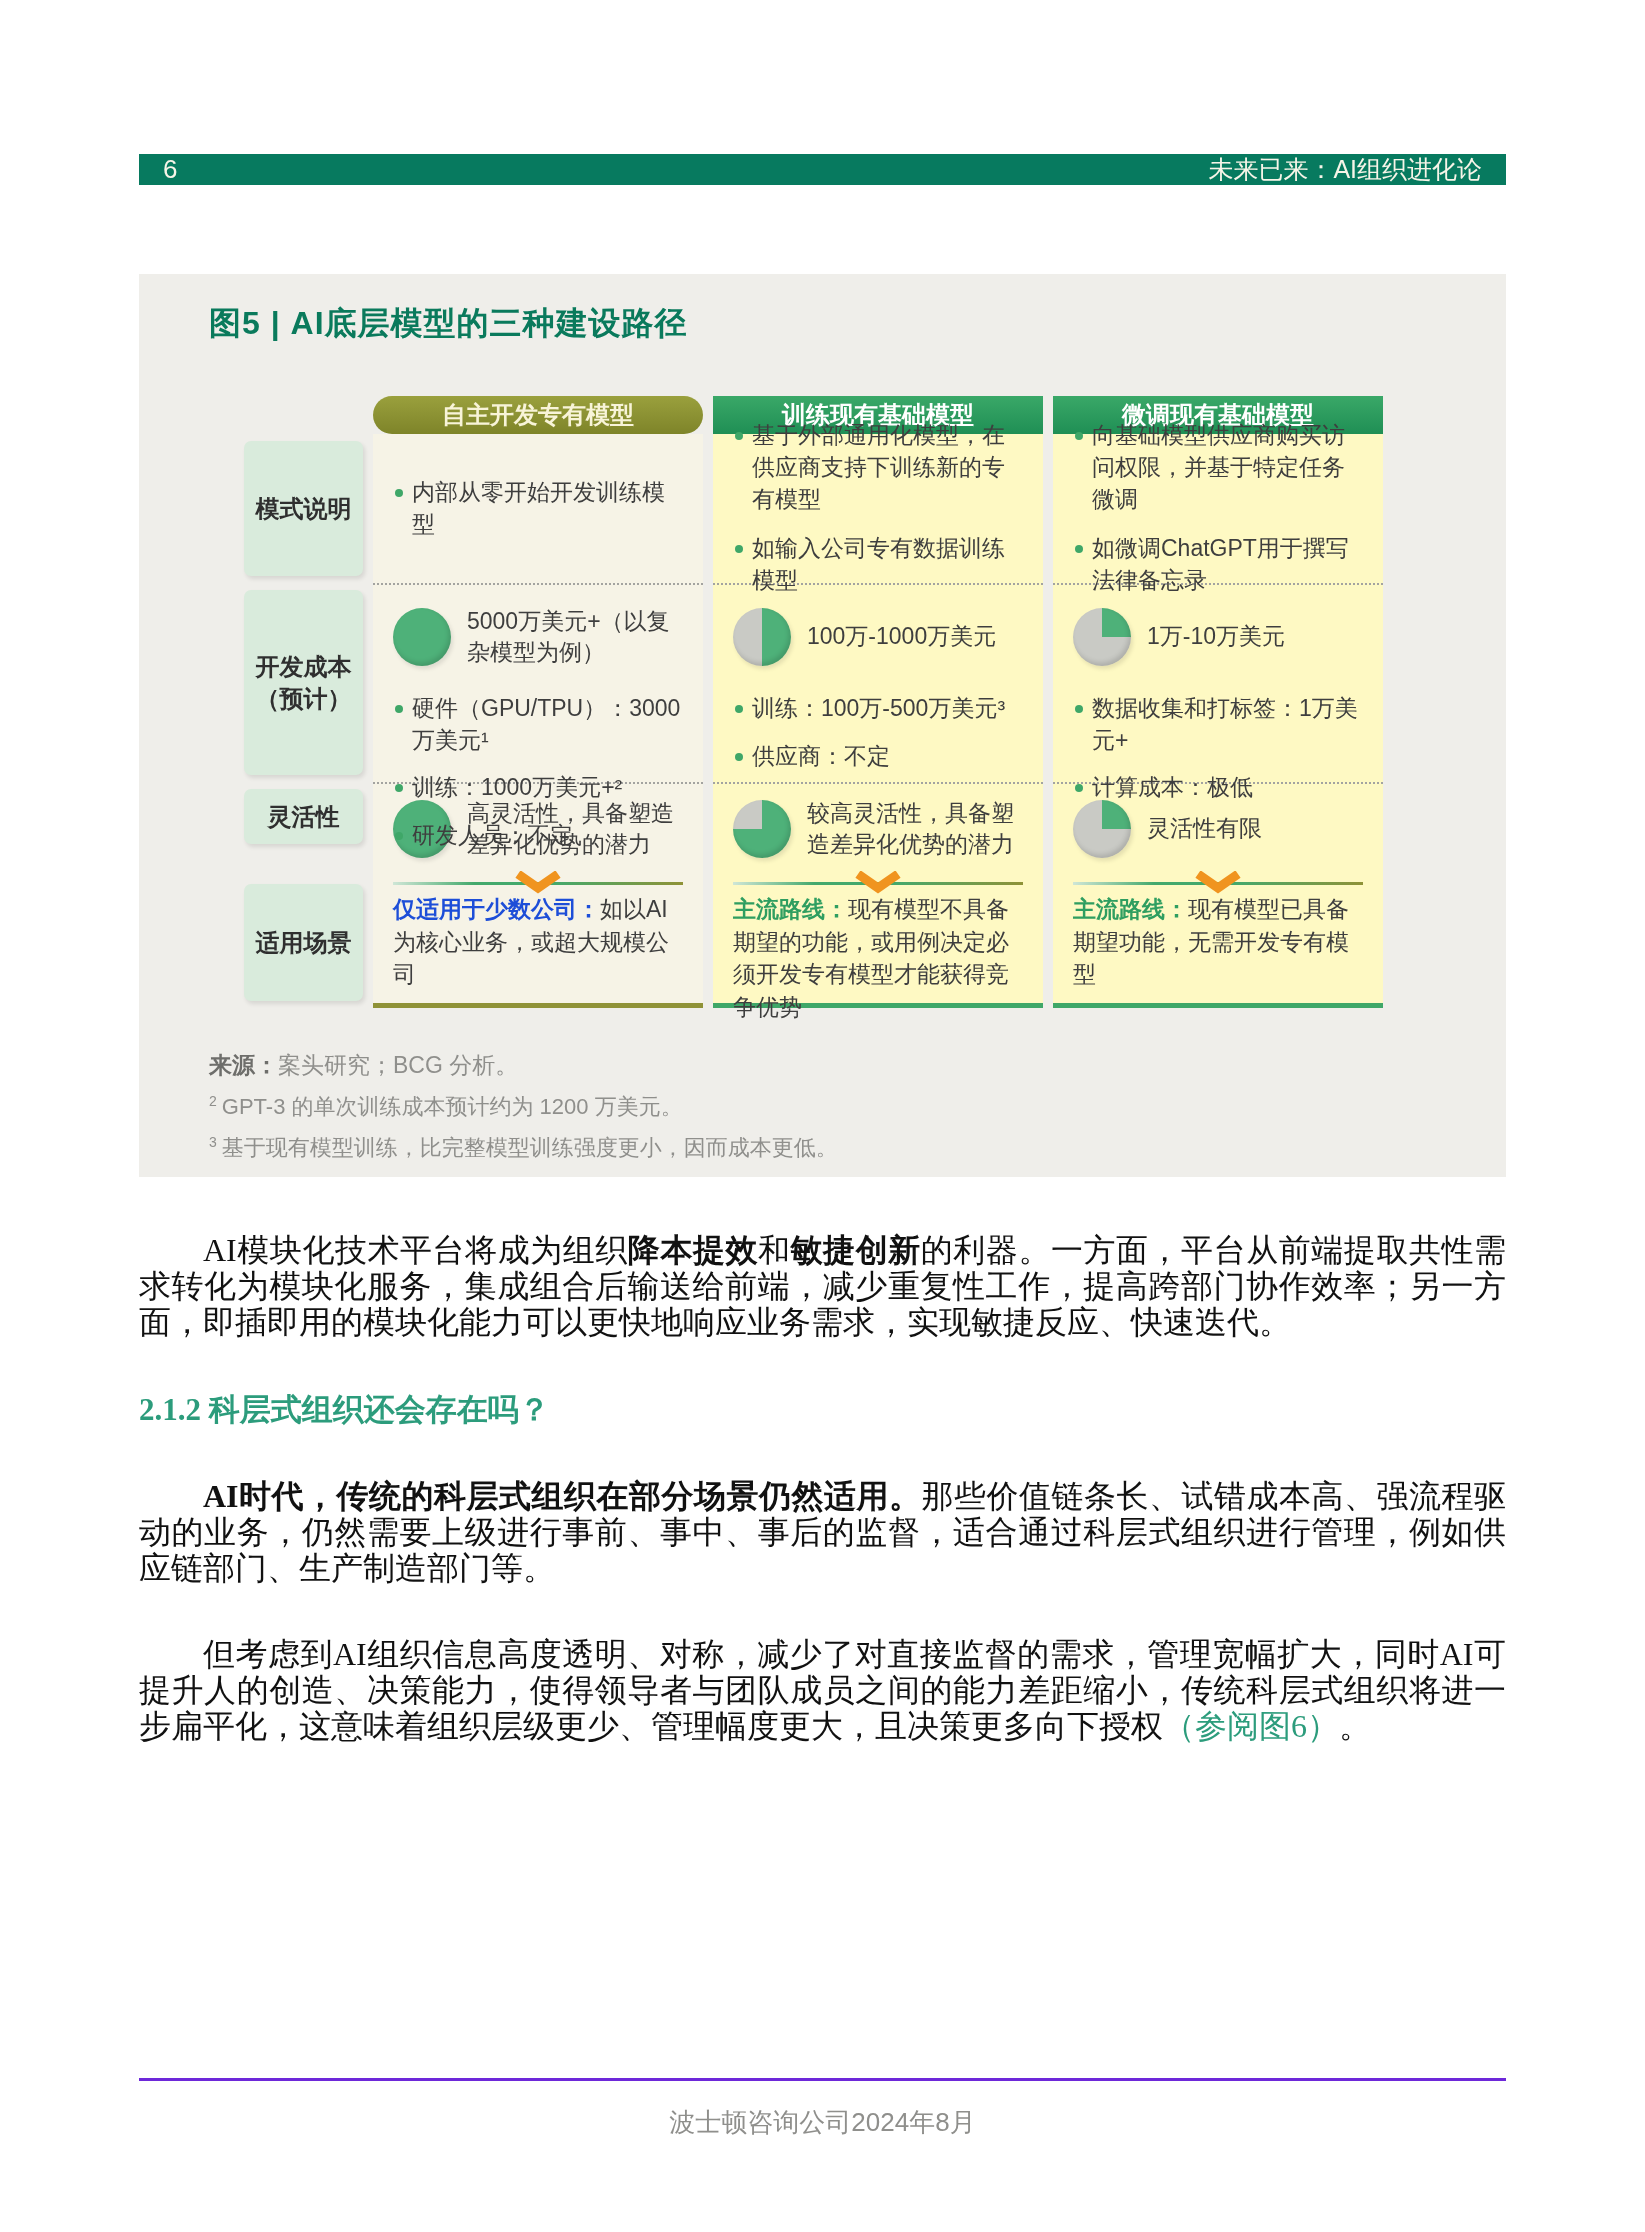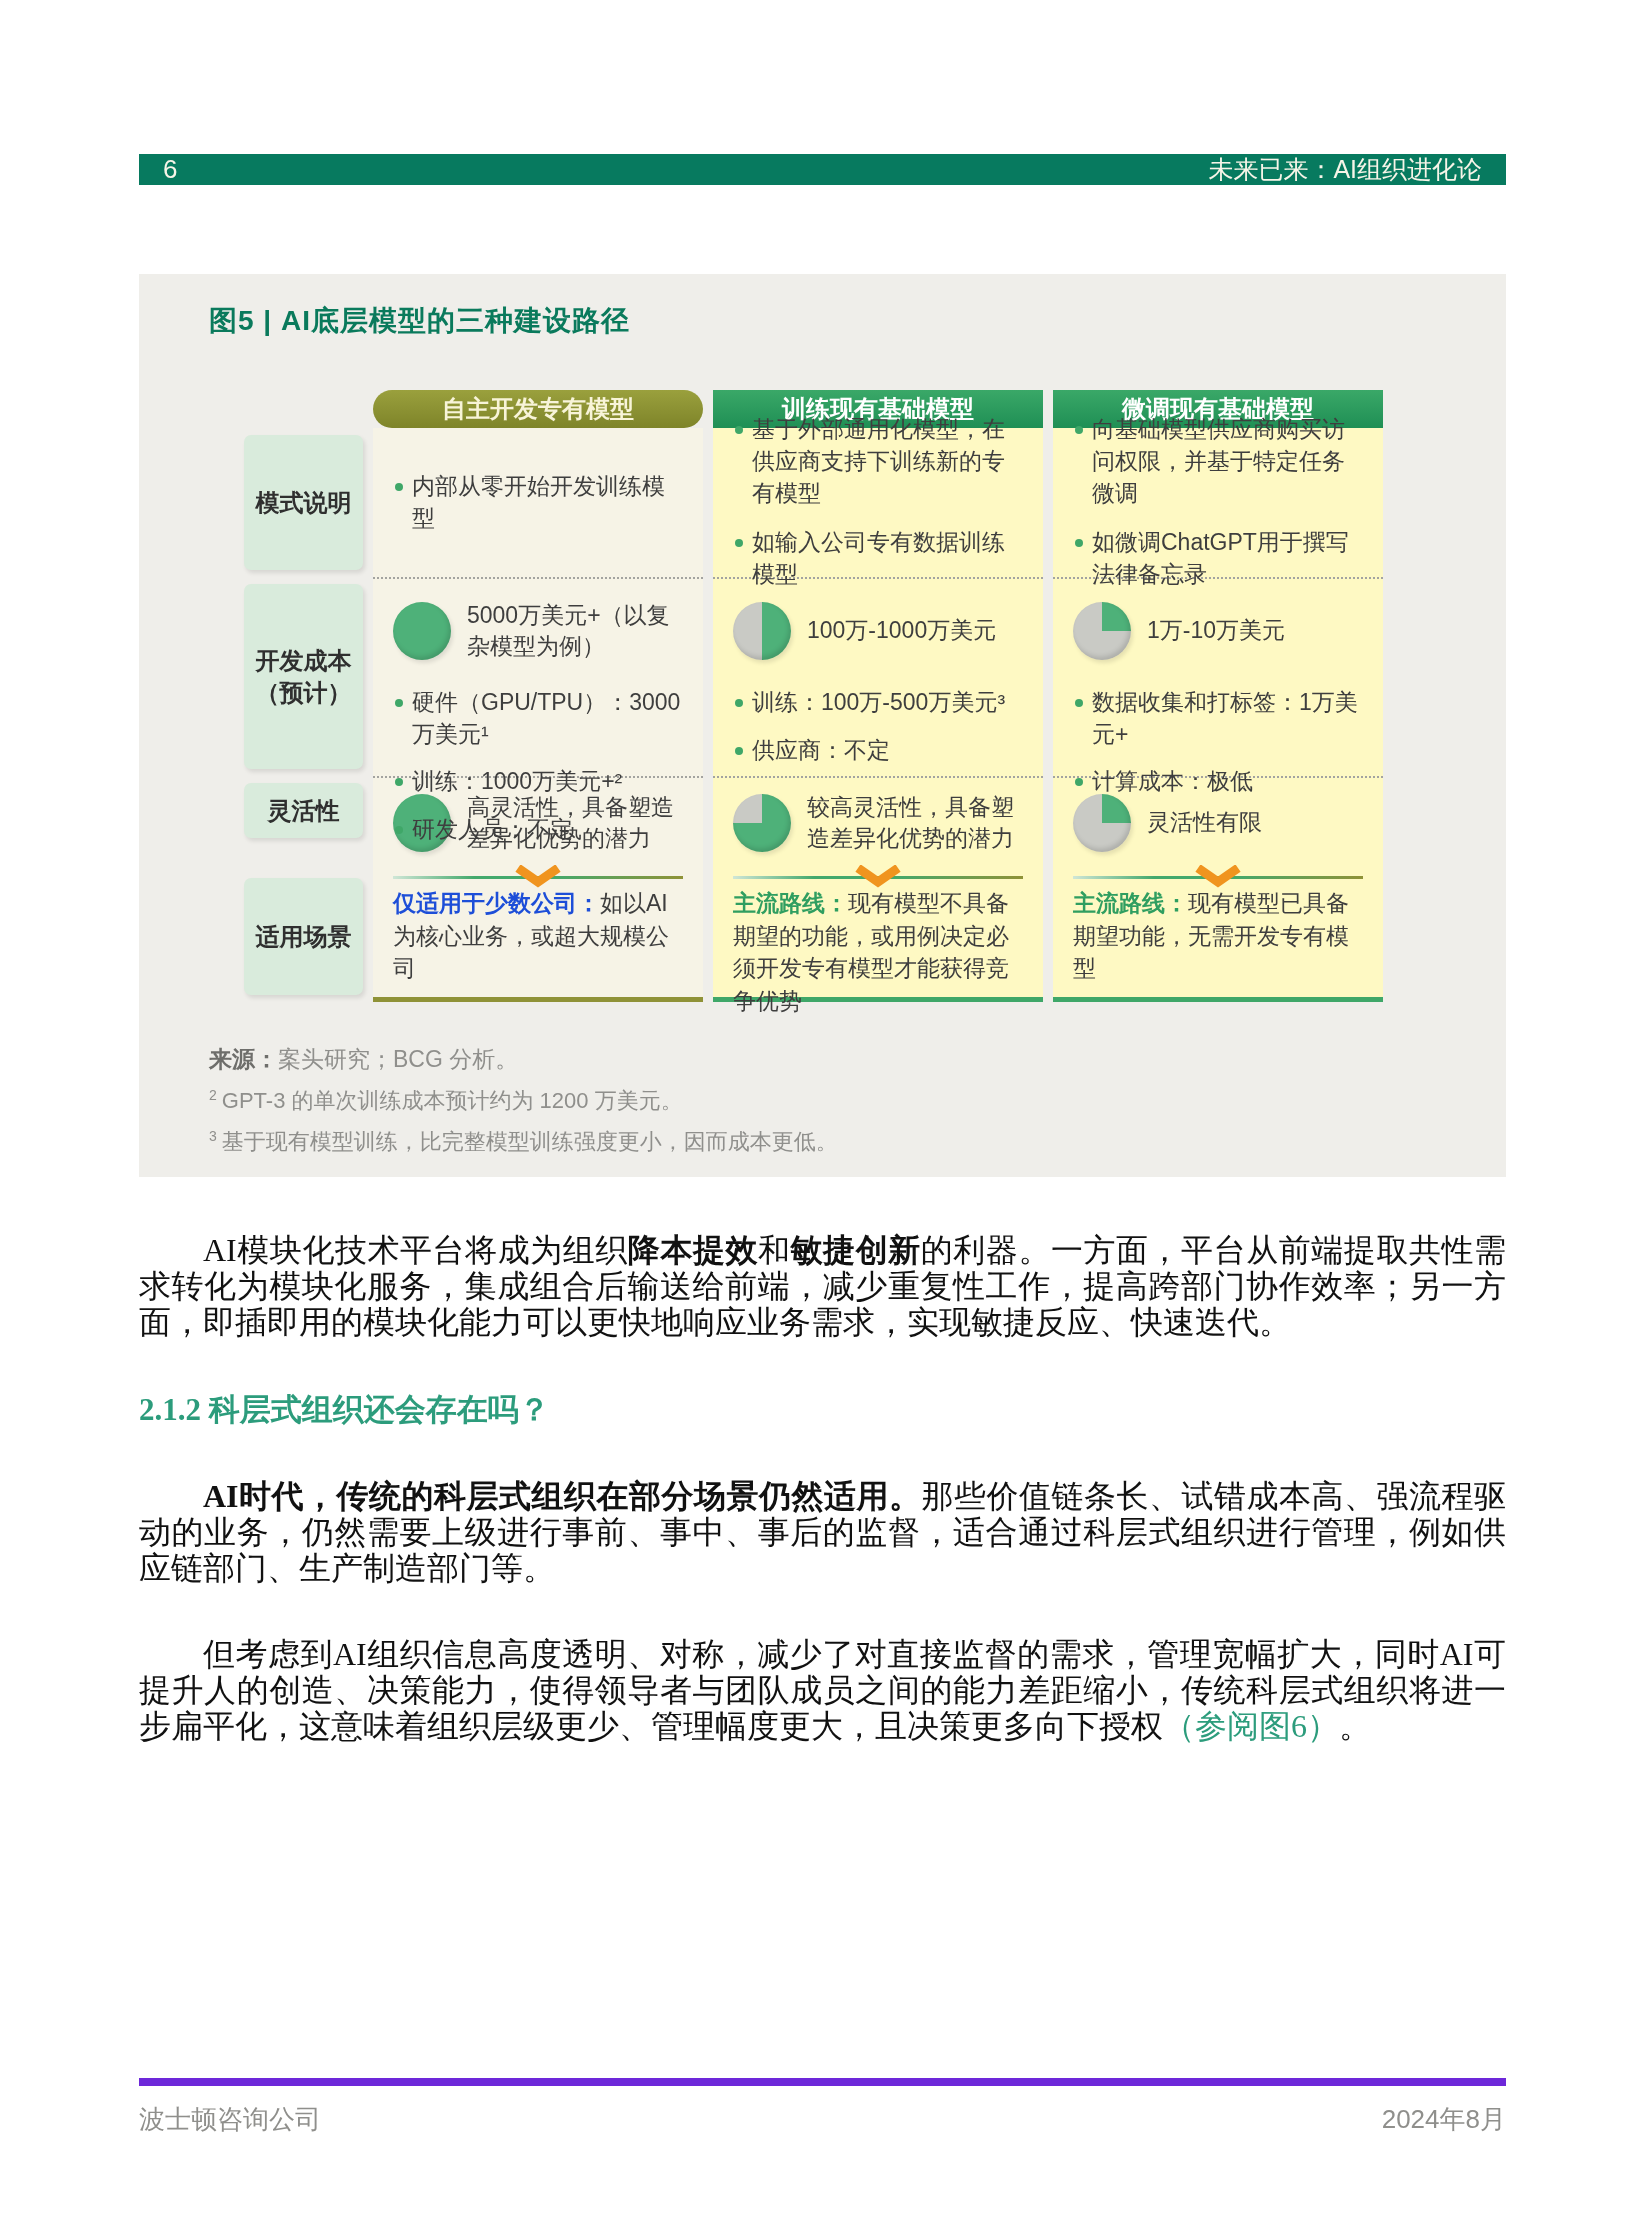--- a/index.html
+++ b/index.html
@@ -8,21 +8,21 @@
 
   
   .topbar{position:absolute;left:139px;top:154px;width:1367px;height:31px;background:#077a5f;
           color:#f7f5e8;display:flex;align-items:center;justify-content:space-between;
           padding:0 24px;box-sizing:border-box;font-size:25px;}
   .topbar .pageno{font-size:26px;}
 
   
   .panel{position:absolute;left:139px;top:274px;width:1367px;height:903px;background:#efeeea;
          box-sizing:border-box;padding:28px 0 0 70px;}
-  .fig-title{color:#0a7a5c;font-size:28px;font-weight:bold;letter-spacing:1px;}
+  .fig-title{color:#0a7a5c;font-size:32px;font-weight:bold;letter-spacing:1px;}
 
   .fig-grid{margin:50px 0 0 35px;display:grid;width:1140px;
             grid-template-columns:119px 330px 330px 330px;column-gap:10px;
             grid-template-rows:38px 149px 199px 95px 131px;}
 
   .colhead{display:flex;align-items:center;justify-content:center;font-weight:bold;font-size:24px;}
   .colhead.olive{background:linear-gradient(180deg,#9aa03d,#7e8429);color:#f8f4d8;border-radius:19px;}
   .colhead.green{background:linear-gradient(180deg,#3aa868,#1f8f55);color:#ffffff;}
 
   .rowlabel-cell{display:flex;}
@@ -73,22 +73,22 @@
   
   .bodytext{position:absolute;left:139px;top:1232px;width:1367px;color:#111111;
             font-family:"Liberation Serif","DejaVu Serif",serif;font-size:32px;line-height:36px;
             text-align:justify;}
   .bodytext p{margin:0;text-indent:2em;}
   .bodytext .sp{margin-top:50px;}
   .h212{margin-top:52px;color:#2c9c7c;font-weight:bold;font-size:31px;}
   .figlink{color:#2c9c7c;}
 
   
-  .footer{position:absolute;left:139px;top:2078px;width:1367px;border-top:8px solid #6d28d9;
-          padding-top:16px;display:flex;justify-content:space-between;font-size:26px;color:#8f8f8c;}
+  .footer{position:absolute;left:139px;top:2078px;width:1367px;border-top:3px solid #6d28d9;
+          padding-top:24px;display:flex;justify-content:center;font-size:26px;color:#8f8f8c;}
 </style>
 </head>
 <body>
 
 <div class="page">
 
   <div class="topbar">
     <span class="pageno">6</span>
     <span>未来已来：AI组织进化论</span>
   </div>

